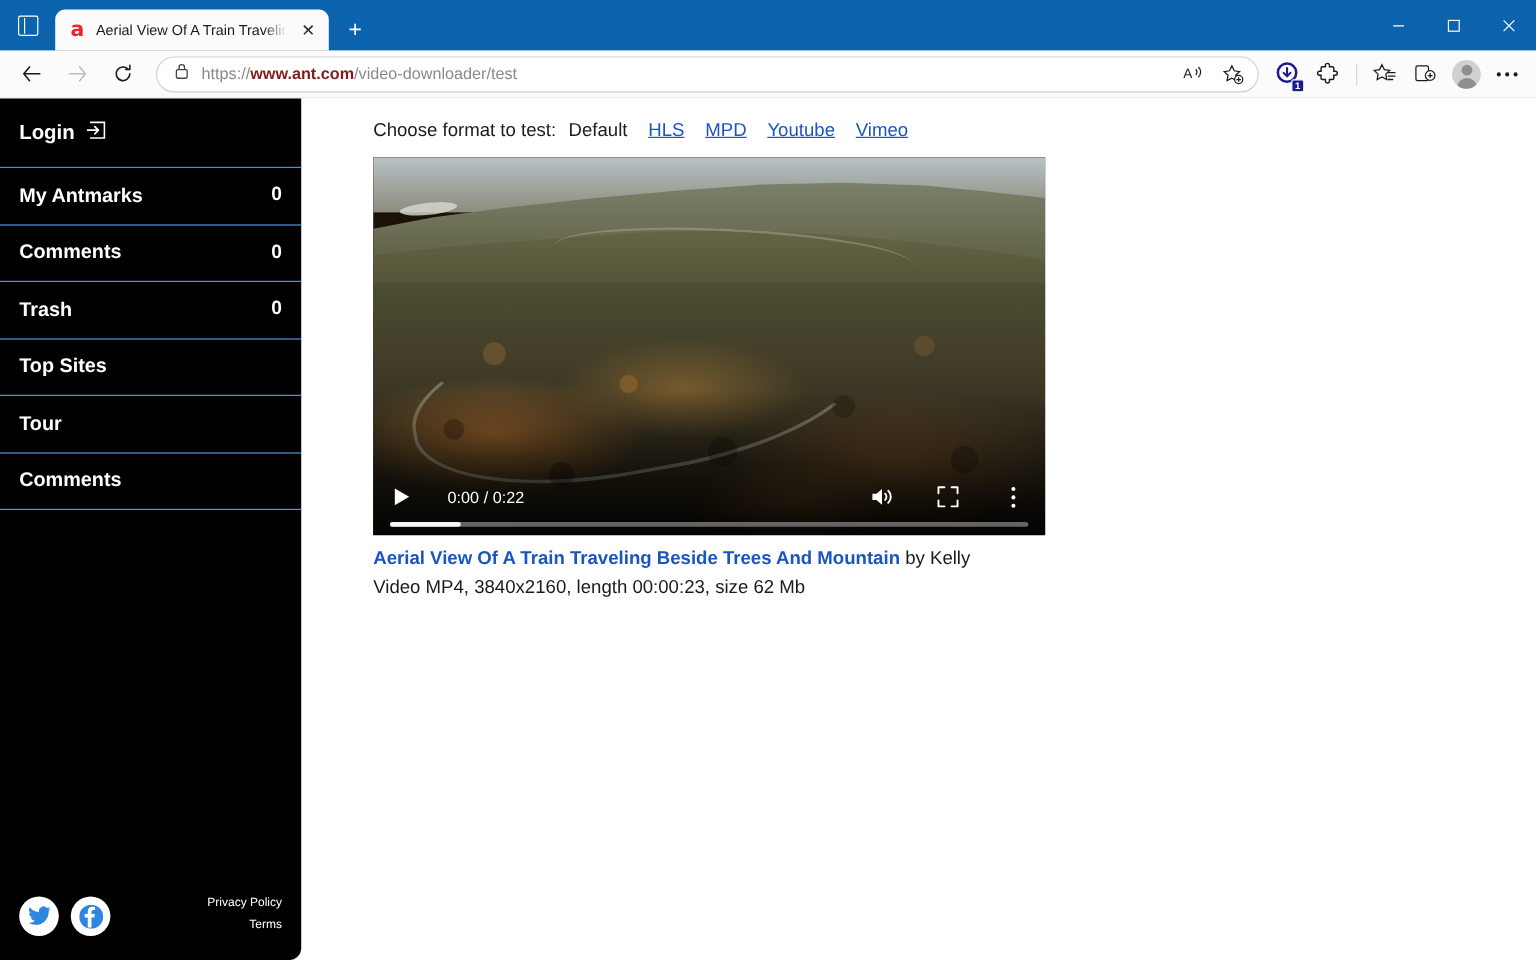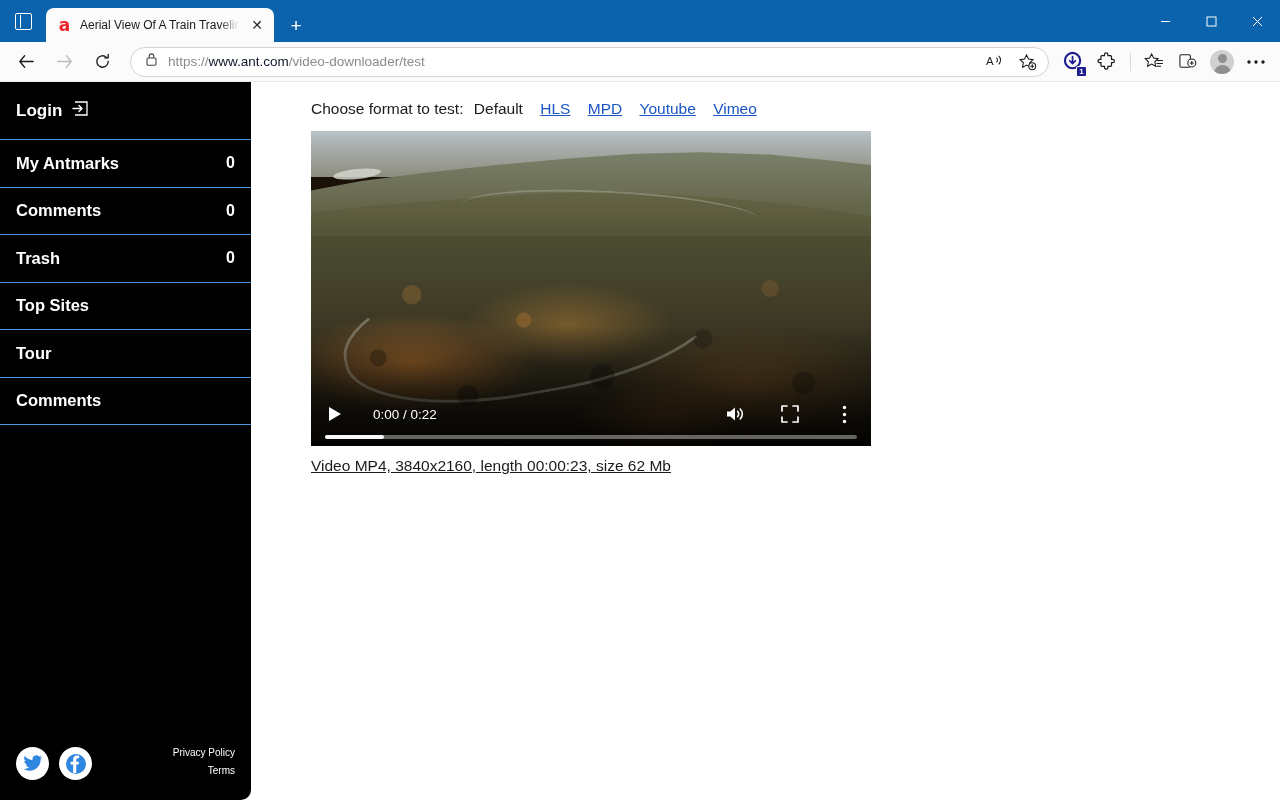--- a/index.html
+++ b/index.html
@@ -63,21 +63,21 @@
     border-radius: 4px; color: #1b1b1b;
   }
   .nav-btn.disabled { color: #bdbdbd; }
   .omnibox {
     flex: 1 1 auto; height: 30px; background: #fff; border: 1px solid #d2d2d2;
     border-radius: 15px; margin: 0 6px 0 8px; display: flex; align-items: center;
     padding: 0 4px 0 14px; gap: 10px;
   }
   .lock { flex: 0 0 13px; }
   .url { font-size: 13.5px; color: #8a8a8a; white-space: nowrap; overflow: hidden; }
-  .url b { color: #0f172a; font-weight: 400; }
+  .url b { color: #7f1d1d; font-weight: 700; }
   .omni-right { margin-left: auto; display: flex; align-items: center; gap: 2px; padding-right: 2px; }
   .omni-ico { width: 30px; height: 26px; display: flex; align-items: center; justify-content: center; border-radius: 4px; }
   .tb-ico {
     width: 32px; height: 32px; display: flex; align-items: center; justify-content: center;
     border-radius: 4px; position: relative; flex: 0 0 32px;
   }
   .tb-sep { width: 1px; height: 18px; background: #d8d8d8; margin: 0 5px; }
   .dl-badge {
     position: absolute; right: 2px; bottom: 1px; background: #1b1b8f; color: #fff;
     font-size: 8px; line-height: 10px; min-width: 11px; height: 11px; border-radius: 2px;
@@ -225,21 +225,21 @@
   .vspacer { flex: 1 1 auto; }
   .vbtn { width: 26px; height: 26px; display: flex; align-items: center; justify-content: center; }
   .vprogress {
     margin-top: 7px; height: 4px; background: rgba(255,255,255,.38); border-radius: 2px; position: relative;
   }
   .vbuffer { position: absolute; left: 0; top: 0; bottom: 0; width: 11%; background: rgba(255,255,255,.95); border-radius: 2px; }
 
   .caption { margin-top: 11px; width: 560px; }
   .caption .ttl { font-size: 15.5px; font-weight: 700; color: #1a55c4; text-decoration: none; }
   .caption .by { font-size: 15.5px; color: #1b1b1b; }
-  .caption .meta { font-size: 15.5px; color: #1b1b1b; margin-top: 6px; text-decoration: underline; }
+  .caption .meta { font-size: 15.5px; color: #1b1b1b; margin-top: 6px; }
 </style>
 </head>
 <body>
 
 <div class="browser">
 
   <div class="titlebar">
     <div class="tab-strip-left">
       <div class="tab-search-ico"></div>
     </div>
@@ -466,19 +466,22 @@
                   </svg>
               </div>
             </div>
             <div class="vprogress">
               <div class="vbuffer"></div>
             </div>
           </div>
         </div>
 
         <div class="caption">
+          <div>
+            <a href="#" class="ttl">Aerial View Of A Train Traveling Beside Trees And Mountain</a><span class="by"> by Kelly</span>
+          </div>
           <div class="meta">Video MP4, 3840x2160, length 00:00:23, size 62 Mb</div>
         </div>
 
       </div>
     </div>
   </div>
 </div>
 
 </body></html>

